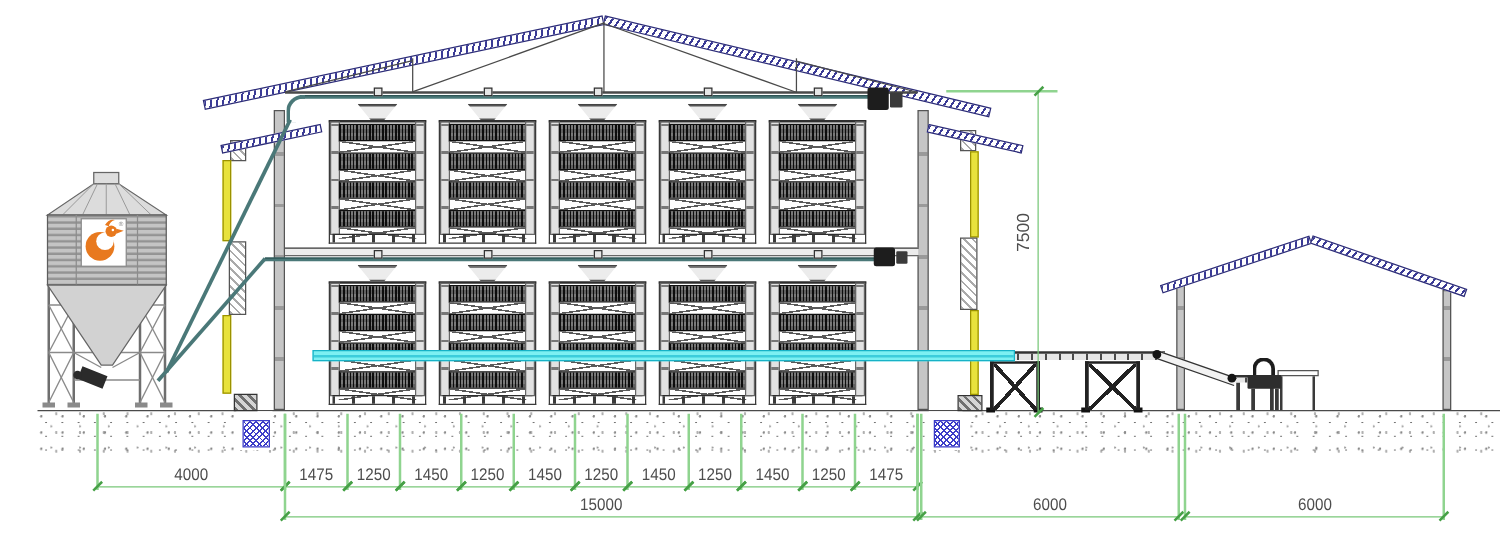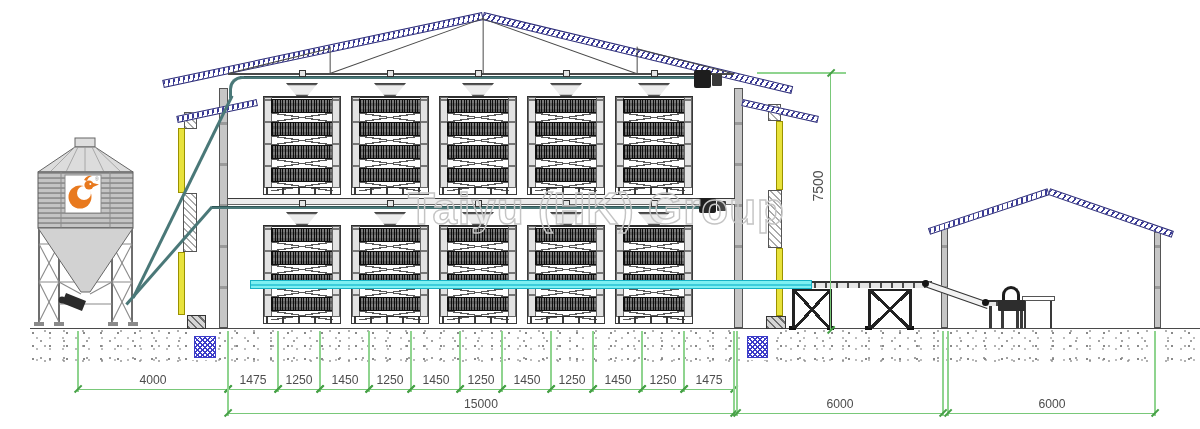--- a/index.html
+++ b/index.html
@@ -219,21 +219,20 @@
   <div class="machbody" style="left:998px;top:300px;width:27px;height:11px;z-index:12"></div>
   <div class="thinleg" style="left:1001px;top:311px;height:17px;"></div>
   <div class="thinleg" style="left:1020px;top:311px;height:17px;"></div>
   <div class="tablebar" style="left:1022px;top:296px;width:33px;height:5px;z-index:11"></div>
   <div class="thinleg" style="left:1024px;top:300px;height:28px;width:2.4px;"></div>
   <div class="thinleg" style="left:1050px;top:300px;height:28px;width:2.4px;"></div>
 
   <div class="post" style="left:941px;top:228px;height:100px;width:7px;"></div>
   <div class="post" style="left:1154px;top:232px;height:96px;width:7px;"></div>
 
-  <div class="watermark">Taiyu (HK) Group</div>
 
   <div id="gen" class="abs" style="left:0;top:0;width:100%;height:100%;">
       <div class="band roofband" style="position: absolute; left: 163px; top: 80px; width: 327.145px; height: 8px; transform-origin: 0px 50%; transform: rotate(-11.9969deg); z-index: 6;"></div>
       <div class="band roofband" style="position: absolute; left: 483px; top: 12px; width: 317.737px; height: 8px; transform-origin: 0px 50%; transform: rotate(13.4677deg); z-index: 6;"></div>
       <div class="band roofband" style="position: absolute; left: 177px; top: 115.5px; width: 81.7863px; height: 7px; transform-origin: 0px 50%; transform: rotate(-11.9969deg); z-index: 6;"></div>
       <div class="band roofband" style="position: absolute; left: 742px; top: 98.5px; width: 77.8781px; height: 7px; transform-origin: 0px 50%; transform: rotate(12.6086deg); z-index: 6;"></div>
       <div class="band roofband" style="position: absolute; left: 929px; top: 227.5px; width: 126.491px; height: 7px; transform-origin: 0px 50%; transform: rotate(-18.4349deg); z-index: 6;"></div>
       <div class="band roofband" style="position: absolute; left: 1049px; top: 187.5px; width: 131.244px; height: 7px; transform-origin: 0px 50%; transform: rotate(19.1252deg); z-index: 6;"></div>
       <div style="position: absolute; left: 228px; top: 73.3px; width: 506px; height: 1.4px; background: rgb(74, 74, 74); transform-origin: 0px 50%; transform: rotate(0deg); z-index: 7;"></div>
       <div style="position: absolute; left: 330px; top: 46.35px; width: 27px; height: 1.3px; background: rgb(74, 74, 74); transform-origin: 0px 50%; transform: rotate(90deg); z-index: 7;"></div>

